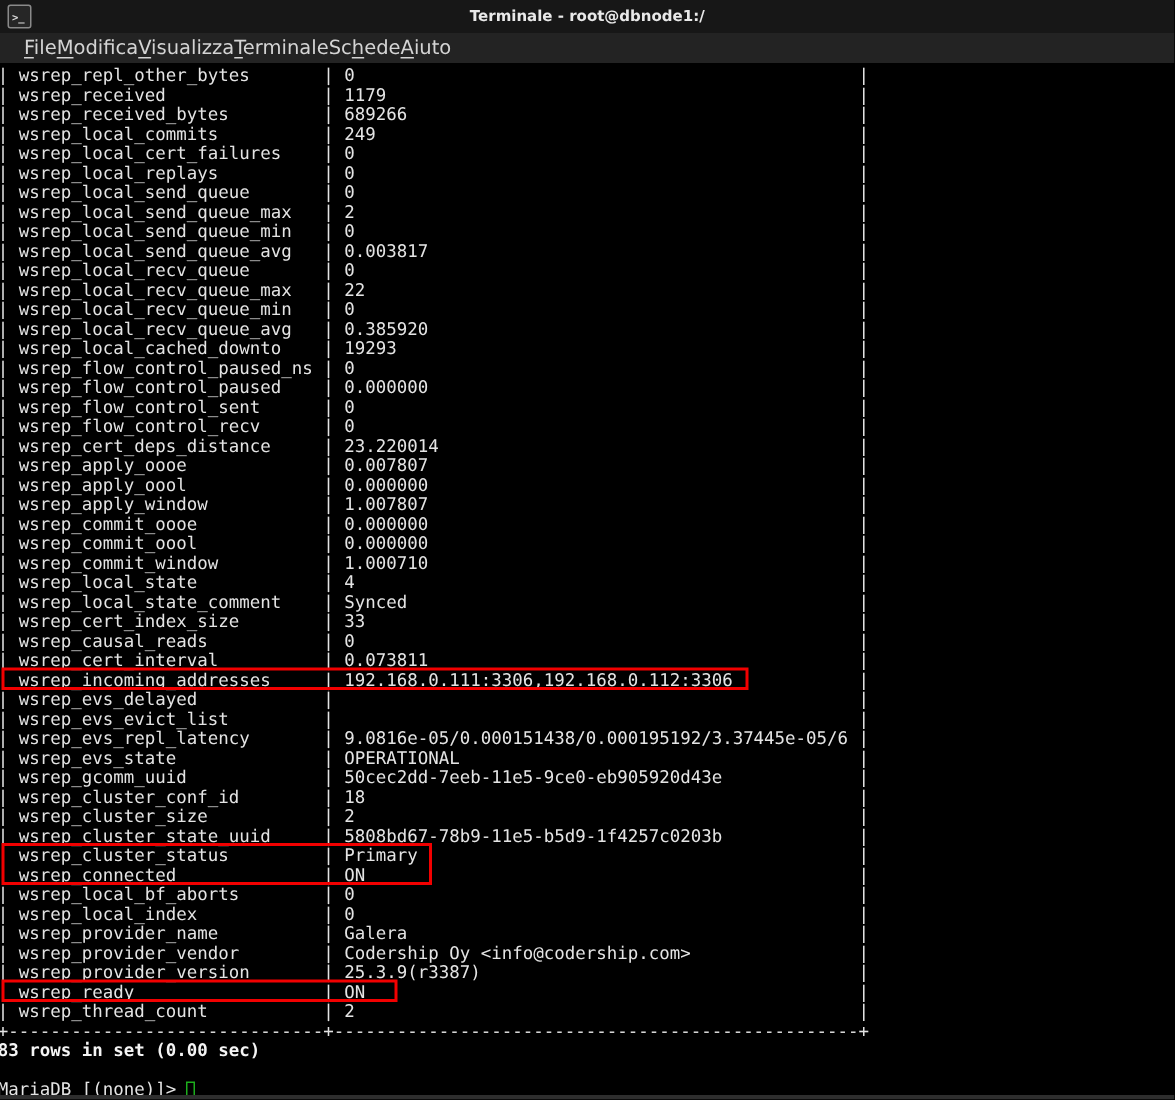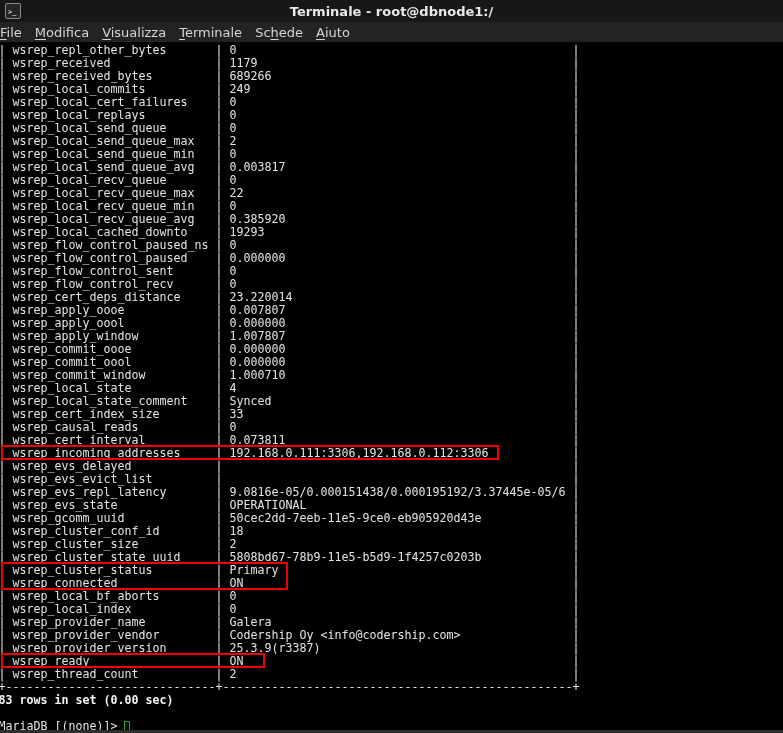--- a/index.html
+++ b/index.html
@@ -10,25 +10,25 @@
   .titlebar {
     position:absolute; top:0; left:0; width:783px; height:22px;
     background:#171717; display:flex; align-items:center; justify-content:center;
   }
   .win-icon {
     position:absolute; left:5px; top:3px; width:16px; height:16px;
     background:#262626; border:1px solid #8a8a8a; border-radius:2px;
     font:bold 7px "DejaVu Sans Mono", monospace; color:#d8d8d8;
     display:flex; align-items:flex-end; padding:0 0 2px 2px; line-height:1;
   }
-  .title-text { font-weight:bold; font-size:13px; color:#e9e9e9; }
+  .title-text { font-weight:bold; font-size:10px; color:#e9e9e9; }
 
   .menubar {
     position:absolute; top:22px; left:0; width:783px; height:20px;
-    background:#232323; display:flex; align-items:center; gap:13px; padding-left:0;
+    background:#232323; display:flex; align-items:center; padding-left:16px;
   }
   .menu-item { font-size:13px; color:#d4d4d4; white-space:nowrap; cursor:default; }
   .menu-item u { text-decoration:underline; text-underline-offset:2px; }
 
   
   .term {
     position:absolute; top:42px; left:0; width:783px; height:691px;
     background:#000; overflow:hidden;
   }
   .screen-text {

